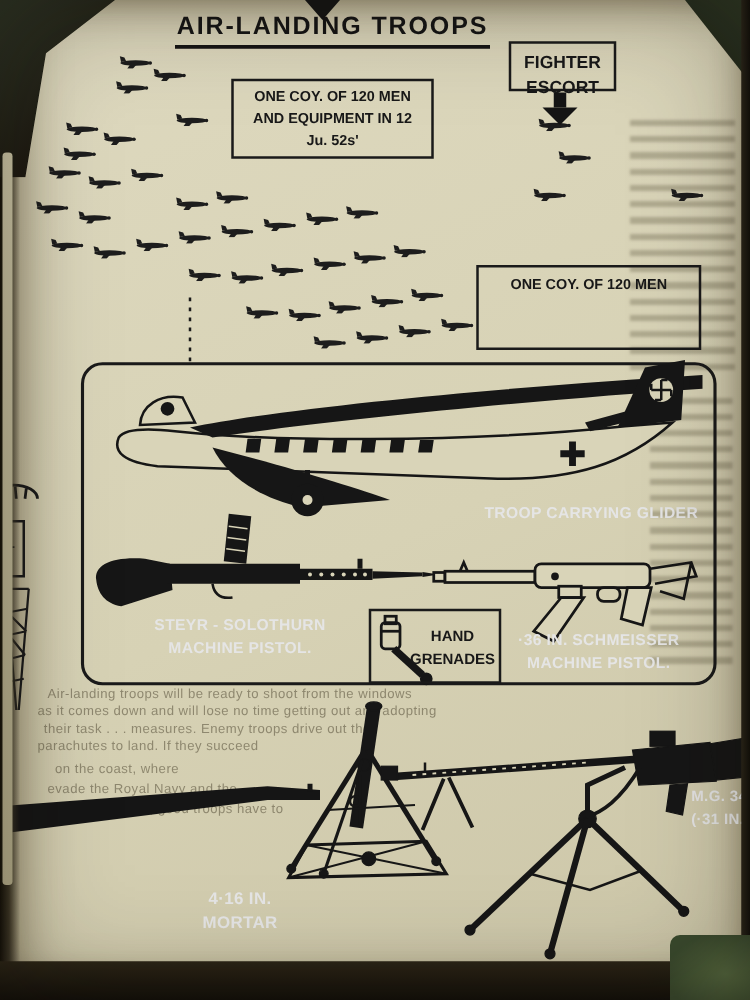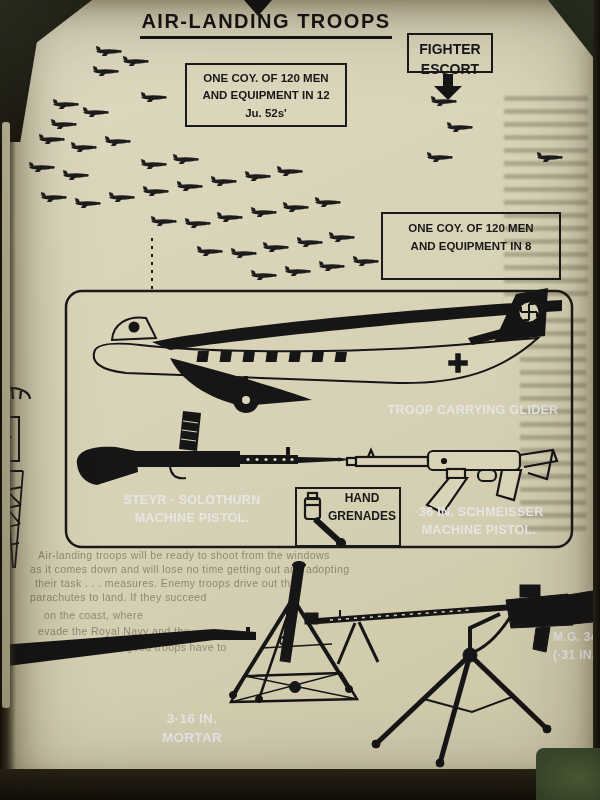--- a/index.html
+++ b/index.html
@@ -316,44 +316,43 @@
   </div>
 
   <div class="box" style="left:185px;top:63px;width:162px;height:64px;font-size:11.5px;line-height:1.5;padding-top:5px">
     <div>ONE COY. OF 120 MEN</div>
     <div>AND EQUIPMENT IN 12</div>
     <div>Ju. 52s'</div>
   </div>
 
   <div class="box" style="left:381px;top:212px;width:180px;height:68px;font-size:11.5px;line-height:1.55;padding-top:6px">
     <div>ONE COY. OF 120 MEN</div>
-    <div>AND EQUIPMENT IN 8</div>
   </div>
 
   <div class="box" style="left:295px;top:487px;width:106px;height:60px;font-size:12px;line-height:1.5">
-    <div style="margin-left:28px;padding-top:0">
+    <div style="margin-left:28px;padding-top:11px">
       <div>HAND</div>
       <div>GRENADES</div>
     </div>
   </div>
 
   <div class="cap" style="left:378px;top:403px;width:190px;font-size:12.5px">TROOP CARRYING GLIDER</div>
 
   <div class="cap" style="left:110px;top:492px;width:164px;font-size:12.5px;line-height:1.4">
     <div>STEYR - SOLOTHURN</div>
     <div>MACHINE  PISTOL.</div>
   </div>
 
   <div class="cap" style="left:390px;top:504px;width:178px;font-size:12.5px;line-height:1.4">
     <div>·36 IN. SCHMEISSER</div>
     <div>MACHINE  PISTOL.</div>
   </div>
 
   <div class="cap" style="left:140px;top:710px;width:104px;font-size:13.5px;line-height:1.4">
-    <div>3·16 IN.</div>
+    <div>4·16 IN.</div>
     <div>MORTAR</div>
   </div>
 
   <div class="cap" style="left:553px;top:628px;width:70px;font-size:12px;line-height:1.5;text-align:left;white-space:nowrap">
     <div>M.G. 34</div>
     <div>(·31 IN.</div>
   </div>
 
   <div class="box" style="left:-44px;top:416px;width:64px;height:46px;font-size:12px;text-align:right;padding:12px 6px 0 0">
     <div>E-</div>

